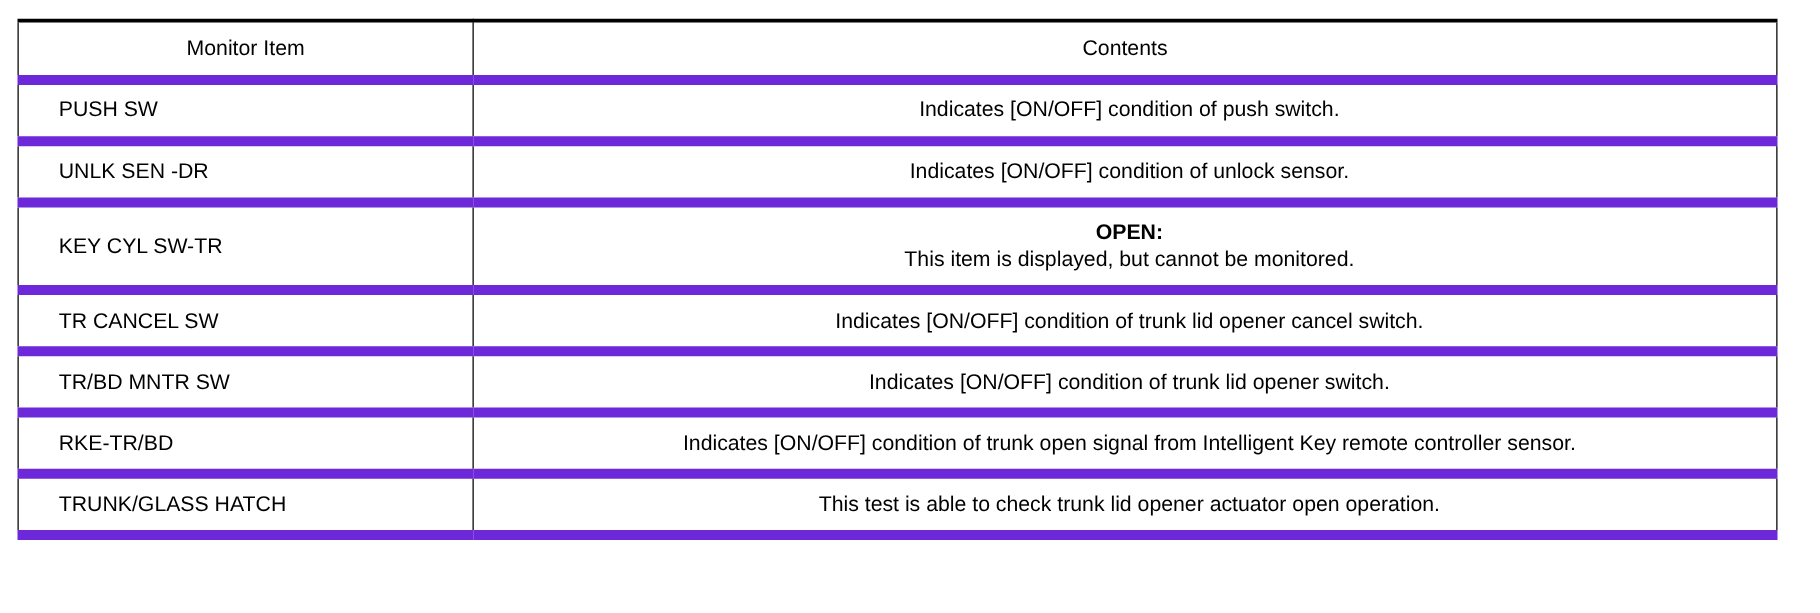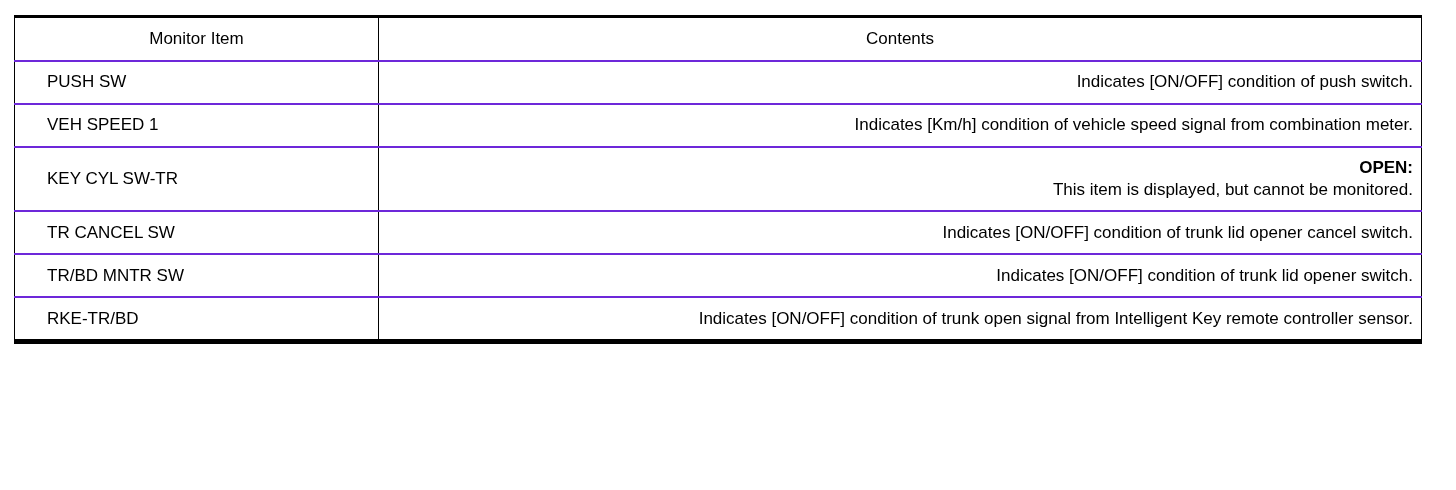--- a/index.html
+++ b/index.html
@@ -22,21 +22,21 @@
     border-collapse: collapse;
     table-layout: fixed;
     font-size: 17px;
     border-top: 3px solid #000;
     border-bottom: 5px solid #000;
     border-left: 1px solid #000;
     border-right: 1px solid #000;
   }
   table.doc-table th,
   table.doc-table td {
-    border-bottom: 2px solid #6d28d9;
+    border-bottom: 8px solid #6d28d9;
     vertical-align: middle;
     font-weight: normal;
     line-height: 1.3;
   }
   th.col-item-header {
     width: 361px;
     height: 40px;
     text-align: center;
   }
   th.col-content-header {
@@ -46,21 +46,21 @@
   }
   td.col-item {
     height: 39px;
     padding-left: 32px;
     text-align: left;
     white-space: nowrap;
   }
   td.col-content {
     padding-left: 15px;
     padding-right: 8px;
-    text-align: right;
+    text-align: center;
   }
   td.col-content, th.col-content-header {
     border-left: 1px solid #000;
   }
   td.col-content.note-cell {
     padding-top: 9px;
     padding-bottom: 9px;
   }
   .note-label {
     font-weight: bold;
@@ -75,36 +75,40 @@
       <th class="col-item-header">Monitor Item</th>
       <th class="col-content-header">Contents</th>
     </tr>
   </thead>
   <tbody>
     <tr>
       <td class="col-item">PUSH SW</td>
       <td class="col-content">Indicates [ON/OFF] condition of push switch.</td>
     </tr>
     <tr>
-      <td class="col-item">VEH SPEED 1</td>
-      <td class="col-content">Indicates [Km/h] condition of vehicle speed signal from combination meter.</td>
+      <td class="col-item">UNLK SEN -DR</td>
+      <td class="col-content">Indicates [ON/OFF] condition of unlock sensor.</td>
     </tr>
     <tr>
       <td class="col-item">KEY CYL SW-TR</td>
       <td class="col-content note-cell">
         <div class="note-label">OPEN:</div>
         <div>This item is displayed, but cannot be monitored.</div>
       </td>
     </tr>
     <tr>
       <td class="col-item">TR CANCEL SW</td>
       <td class="col-content">Indicates [ON/OFF] condition of trunk lid opener cancel switch.</td>
     </tr>
     <tr>
       <td class="col-item">TR/BD MNTR SW</td>
       <td class="col-content">Indicates [ON/OFF] condition of trunk lid opener switch.</td>
     </tr>
     <tr>
       <td class="col-item">RKE-TR/BD</td>
       <td class="col-content">Indicates [ON/OFF] condition of trunk open signal from Intelligent Key remote controller sensor.</td>
     </tr>
+    <tr>
+      <td class="col-item">TRUNK/GLASS HATCH</td>
+      <td class="col-content">This test is able to check trunk lid opener actuator open operation.</td>
+    </tr>
   </tbody>
 </table>
 
 </body></html>

